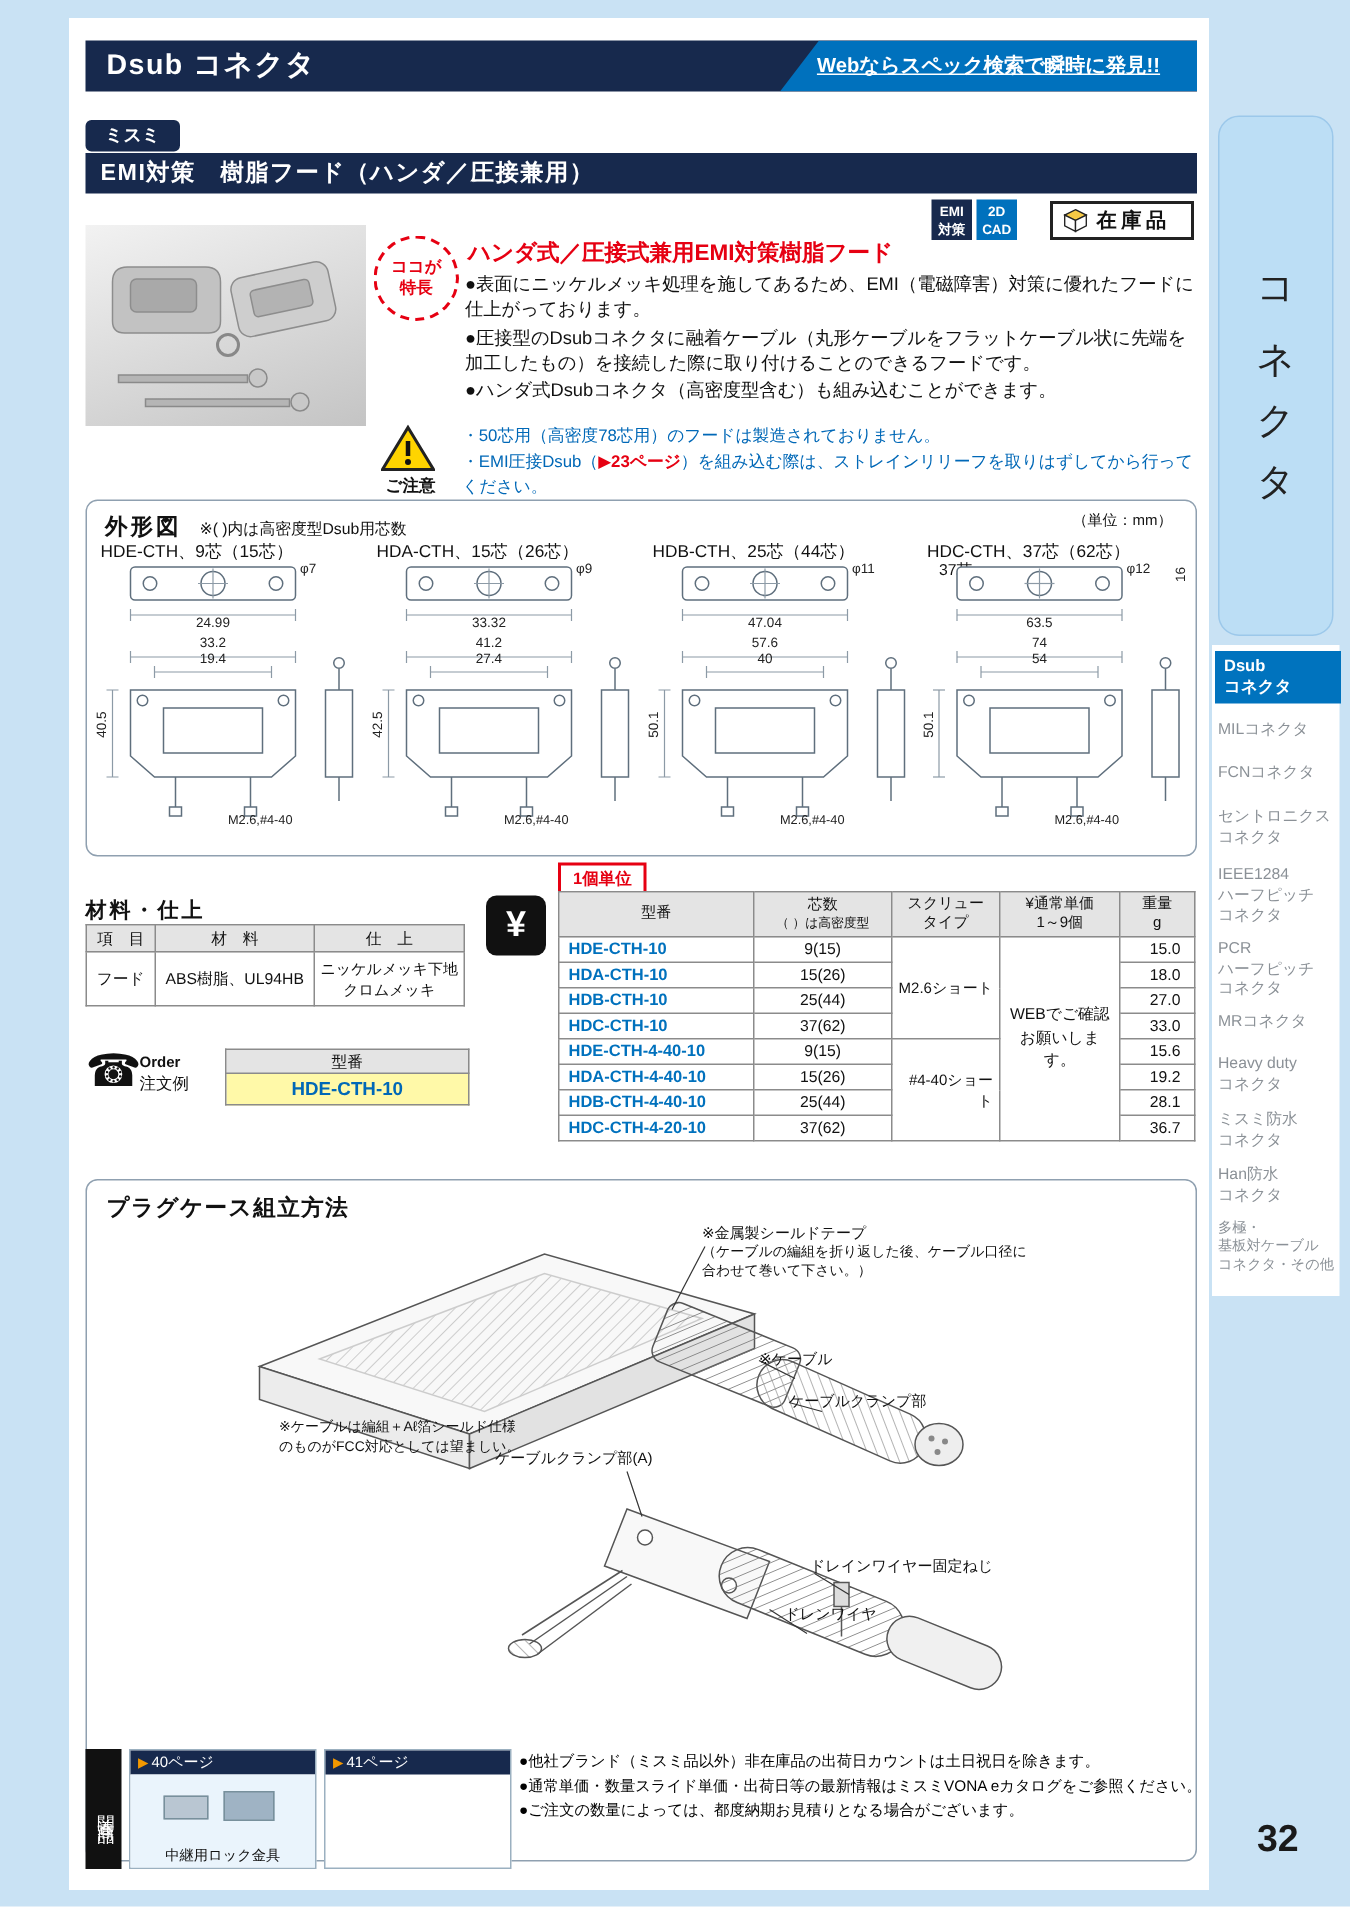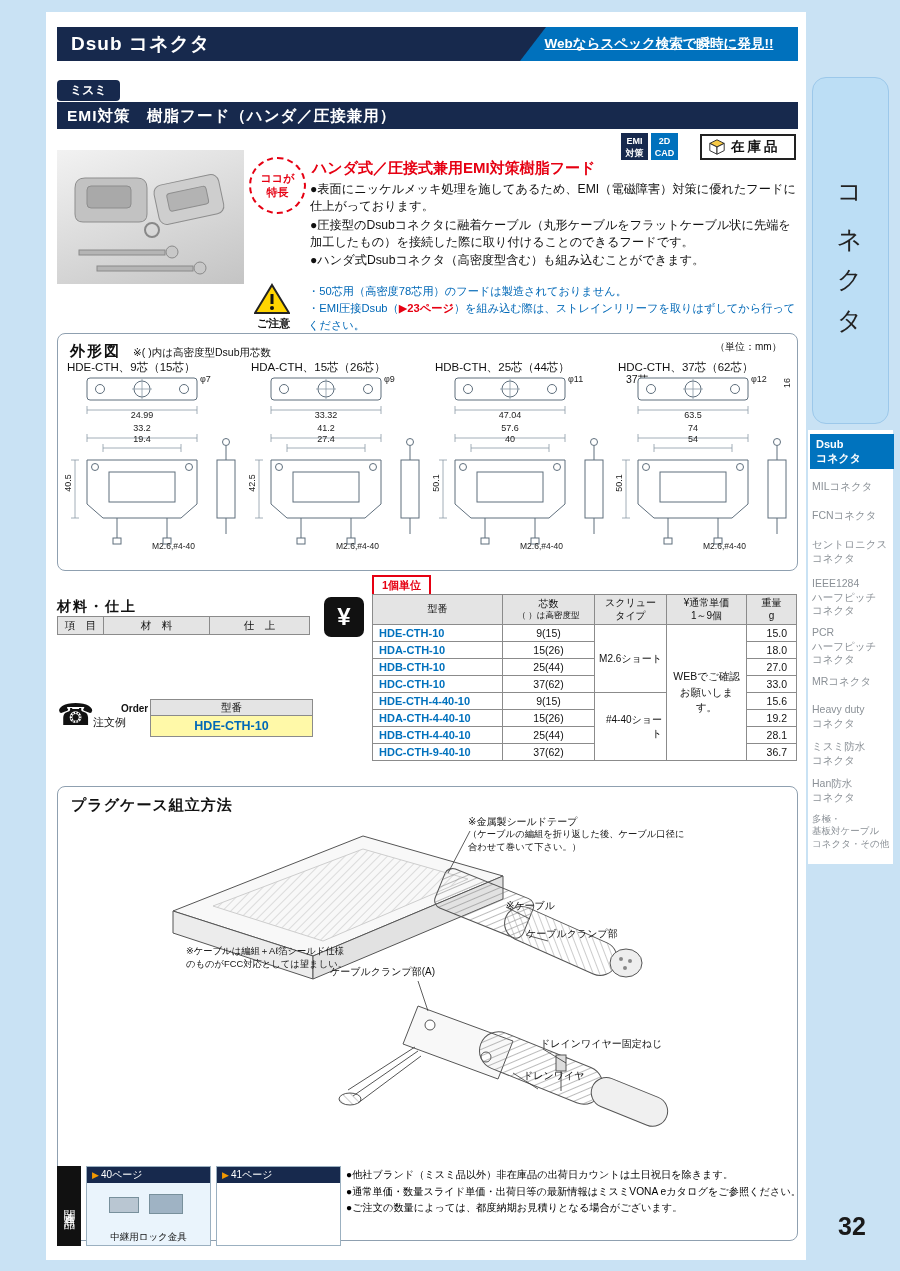--- a/index.html
+++ b/index.html
@@ -68,21 +68,21 @@
 
   
   .mat-title { left:57px; top:598px; font-size:14px; font-weight:bold; letter-spacing:2px; }
   .mtable { left:57px; top:616px; border-collapse:collapse; background:#fff; }
   .mtable th, .mtable td { border:1px solid #8b8b8b; font-size:10.5px; text-align:center; font-weight:normal; }
   .mtable th { background:#e4e4e4; height:18px; }
   .mtable td { height:36px; padding:2px 3px; }
 
   
   .phone-icon { left:57px; top:700px; font-size:30px; line-height:1; color:#111; }
-  .order-en { left:93px; top:703px; font-size:10px; font-weight:bold;margin-left:28px; }
+  .order-en { left:93px; top:703px; font-size:10px; font-weight:bold; }
   .order-jp { left:93px; top:715px; font-size:11px; }
   .otable { left:150px; top:699px; border-collapse:collapse; }
   .otable th, .otable td { border:1px solid #8b8b8b; width:162px; text-align:center; }
   .otable th { background:#e4e4e4; font-size:10.5px; font-weight:normal; height:16px; }
   .otable td { background:#fff9a8; color:#0068b7; font-weight:bold; font-size:12.5px; height:21px; }
 
   
   .unit-badge { left:372px; top:575px; border:2px solid #e60012; color:#e60012; font-size:11px; font-weight:bold; padding:1px 8px; background:#fff; }
   .yen-icon { left:324px; top:597px; width:40px; height:40px; background:#111; border-radius:7px; color:#fff;
     font-size:24px; font-weight:bold; display:flex; align-items:center; justify-content:center; }
@@ -388,20 +388,26 @@
   <div class="dim d-extra">16</div>
 </div>
 
 <div class="abs mat-title">材料・仕上</div>
 <table class="abs mtable">
   <tbody>
       <tr>
     <th style="width:46px">項　目</th>
     <th style="width:106px">材　料</th>
     <th style="width:100px">仕　上</th>
+  </tr>
+  <tr>
+    <td>フード</td>
+    <td>ABS樹脂、UL94HB</td>
+    <td class="pre" style="font-size:10px">ニッケルメッキ下地
+クロムメッキ</td>
   </tr>
 </tbody>
   </table>
 
 <div class="abs phone-icon">☎</div>
 <div class="abs order-en">Order</div>
 <div class="abs order-jp">注文例</div>
 <table class="abs otable">
   <tbody>
       <tr>
@@ -464,21 +470,21 @@
     <td class="model">HDA-CTH-4-40-10</td>
     <td class="pins">15(26)</td>
     <td class="weight">19.2</td>
   </tr>
   <tr>
     <td class="model">HDB-CTH-4-40-10</td>
     <td class="pins">25(44)</td>
     <td class="weight">28.1</td>
   </tr>
   <tr>
-    <td class="model">HDC-CTH-9-40-10</td>
+    <td class="model">HDC-CTH-4-20-10</td>
     <td class="pins">37(62)</td>
     <td class="weight">36.7</td>
   </tr>
 </tbody>
   </table>
 
 <div class="abs assembly-box">
   <div class="assembly-title">プラグケース組立方法</div>
   <svg style="position:absolute;left:60px;top:24px" width="620" height="330" viewBox="0 0 620 330">
     <defs>

